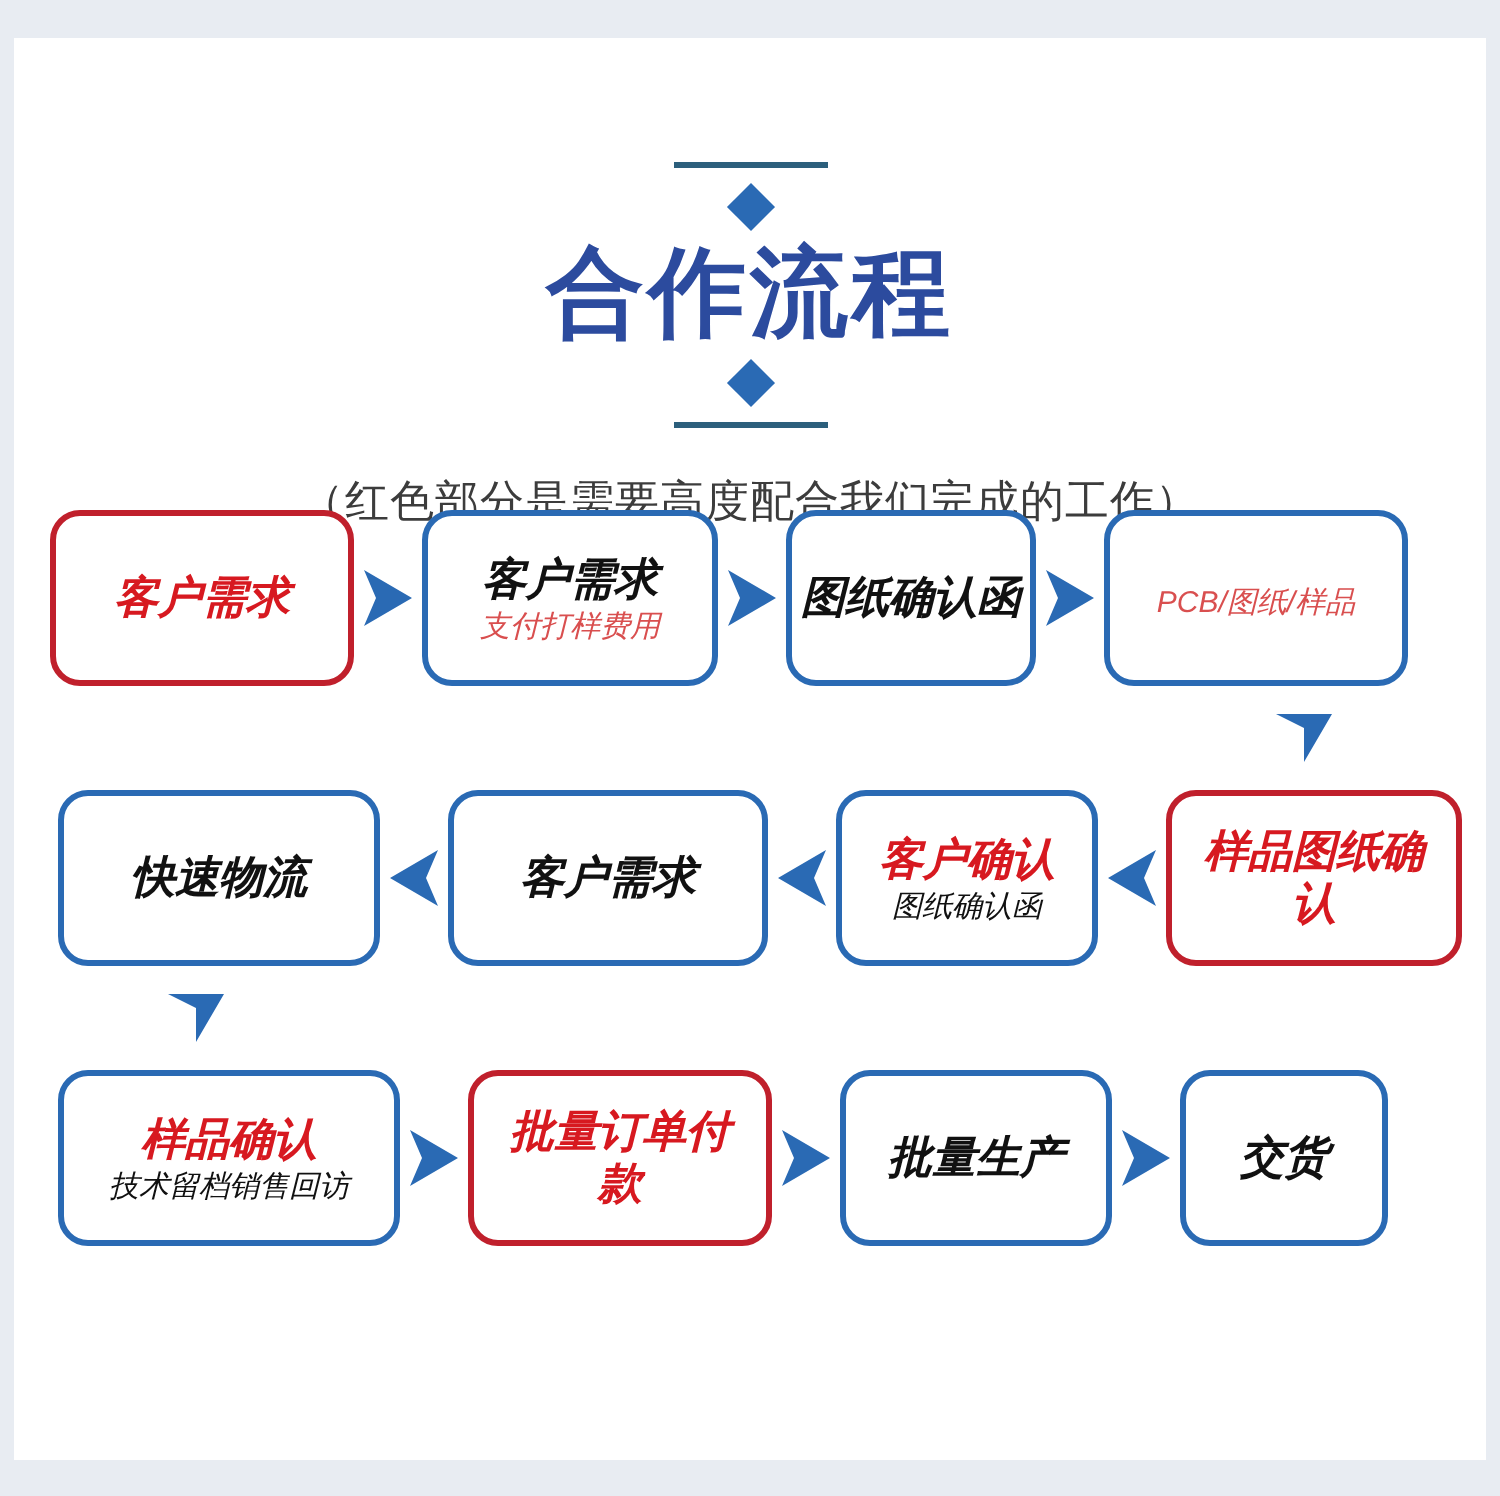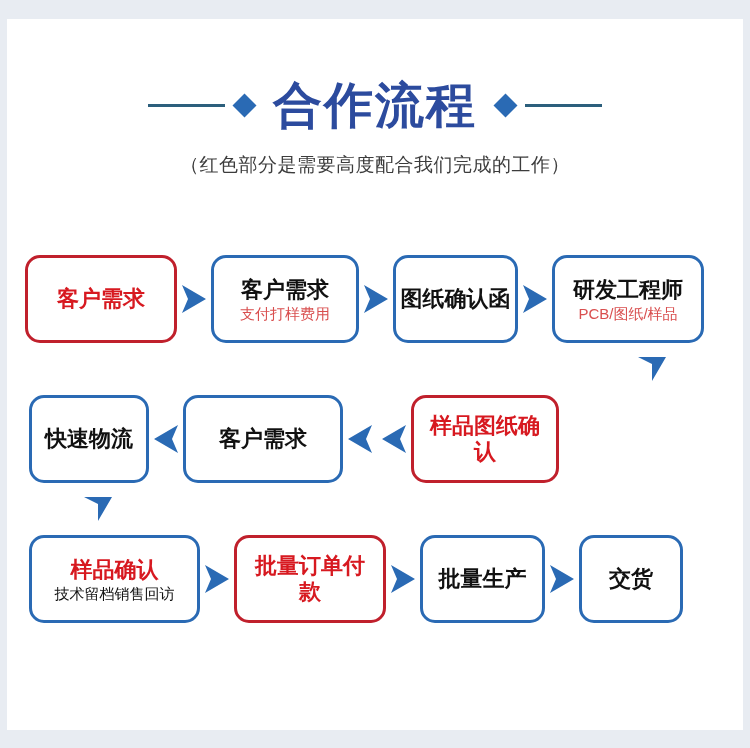--- a/index.html
+++ b/index.html
@@ -30,20 +30,21 @@
     top: 0;
     width: 736px;
     padding-top: 62px;
     text-align: center;
   }
   .title-row {
     display: flex;
     align-items: center;
     justify-content: center;
     gap: 11px;
+    flex-direction: column;
   }
   .title-rule {
     width: 77px;
     height: 3px;
     background: #2c5f7c;
   }
   .title-diamond {
     width: 17px;
     height: 17px;
     background: #2a6ab4;
@@ -53,21 +54,21 @@
     font-size: 49px;
     font-weight: bold;
     color: #2c4b9e;
     letter-spacing: 2px;
     line-height: 1;
     padding: 0 9px;
     white-space: nowrap;
   }
   .subtitle {
     margin-top: 22px;
-    font-size: 19px;
+    font-size: 22px;
     color: #3c3c3c;
     letter-spacing: 0.5px;
   }
 
   
   .flow {
     position: absolute;
     left: 0;
     top: 236px;
     width: 736px;
@@ -85,20 +86,21 @@
     height: 88px;
     border: 3px solid #2a6ab4;
     border-radius: 15px;
     background: #ffffff;
     display: flex;
     flex-direction: column;
     align-items: center;
     justify-content: center;
     text-align: center;
     flex: none;
+    font-style: italic;
   }
   .box.red-border { border-color: #c0202c; }
 
   .box-title {
     font-size: 22px;
     font-weight: bold;
     color: #111111;
     line-height: 1.18;
     white-space: nowrap;
   }
@@ -173,51 +175,54 @@
       </span>
       <div class="box" style="width:125px">
         <div class="box-title">图纸确认函</div>
       </div>
       <span class="arrow-h">
         <svg class="tri-right" viewBox="0 0 26 30">
           <path d="M1 1 L25 15 L1 29 L7 15 Z" fill="#2a6ab4"></path>
         </svg>
       </span>
       <div class="box" style="width:152px">
-        <div class="box-title">研发工程师</div>
         <div class="box-sub red">PCB/图纸/样品</div>
       </div>
     </div>
 
     <div class="row-gap" style="position:relative">
       <span class="arrow-v" style="left:630px; top:13px">
         <svg viewBox="0 0 30 26" width="30" height="26">
           <path d="M1 1 L29 1 L15 25 L15 8 Z" fill="#2a6ab4"></path>
         </svg>
       </span>
     </div>
 
     <div class="row">
       <span class="spacer" style="width:22px"></span>
-      <div class="box" style="width:120px">
+      <div class="box" style="width:161px">
         <div class="box-title">快速物流</div>
       </div>
       <span class="arrow-h">
         <svg class="tri-left" viewBox="0 0 26 30">
           <path d="M25 1 L1 15 L25 29 L19 15 Z" fill="#2a6ab4"></path>
         </svg>
       </span>
       <div class="box" style="width:160px">
         <div class="box-title">客户需求</div>
       </div>
       <span class="arrow-h">
         <svg class="tri-left" viewBox="0 0 26 30">
           <path d="M25 1 L1 15 L25 29 L19 15 Z" fill="#2a6ab4"></path>
         </svg>
       </span>
+      <div class="box" style="width:131px">
+        <div class="box-title red">客户确认</div>
+        <div class="box-sub">图纸确认函</div>
+      </div>
       <span class="arrow-h">
         <svg class="tri-left" viewBox="0 0 26 30">
           <path d="M25 1 L1 15 L25 29 L19 15 Z" fill="#2a6ab4"></path>
         </svg>
       </span>
       <div class="box red-border" style="width:148px">
         <div class="box-title red two-line" style="width:110px">样品图纸确认</div>
       </div>
     </div>
 
@@ -241,21 +246,21 @@
         </svg>
       </span>
       <div class="box red-border" style="width:152px">
         <div class="box-title red two-line" style="width:110px">批量订单付款</div>
       </div>
       <span class="arrow-h">
         <svg class="tri-right" viewBox="0 0 26 30">
           <path d="M1 1 L25 15 L1 29 L7 15 Z" fill="#2a6ab4"></path>
         </svg>
       </span>
-      <div class="box" style="width:125px">
+      <div class="box" style="width:136px">
         <div class="box-title">批量生产</div>
       </div>
       <span class="arrow-h">
         <svg class="tri-right" viewBox="0 0 26 30">
           <path d="M1 1 L25 15 L1 29 L7 15 Z" fill="#2a6ab4"></path>
         </svg>
       </span>
       <div class="box" style="width:104px">
         <div class="box-title">交货</div>
       </div>

